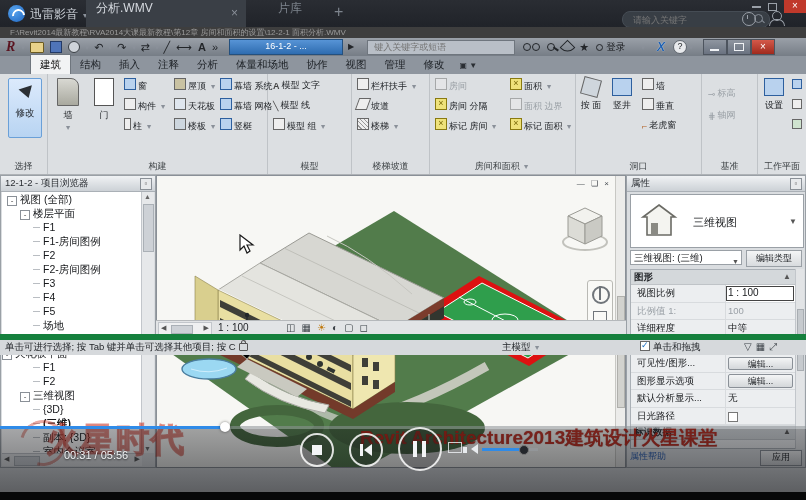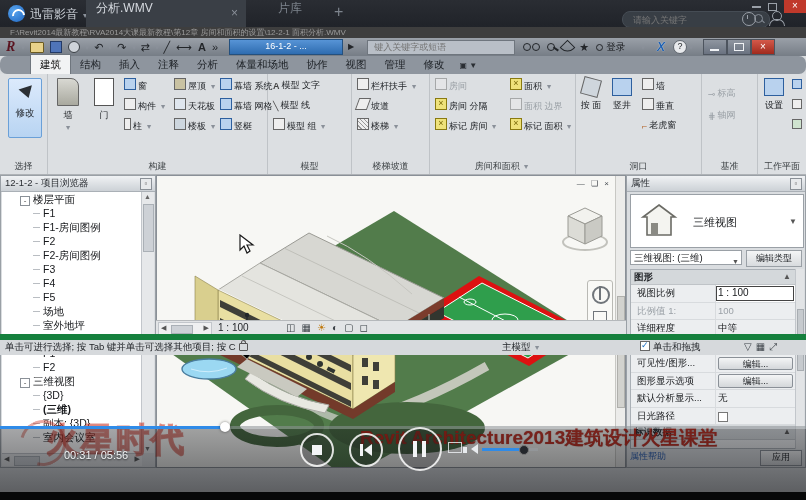--- a/index.html
+++ b/index.html
@@ -56,21 +56,21 @@
   .xchg{font-weight:bold;font-style:italic;color:#1d5fb0;font-size:12px;margin-left:10px;text-shadow:0 0 1px #fff;}
   .helpq{display:inline-block;width:12px;height:12px;border-radius:50%;background:#e8eaed;border:1px solid #5f666e;color:#23262a;
      font-size:9px;text-align:center;line-height:11px;margin-left:8px;}
   .rwin{display:flex;margin-left:8px;}
   .rwbtn{width:22px;height:14px;background:linear-gradient(#8f96a0,#6a7280);border:1px solid #4d545e;position:relative;}
   .rwbtn.close{background:linear-gradient(#d4594a,#a02a1d);}
   .rwbtn .g-min{position:absolute;left:6px;bottom:3px;width:9px;height:2px;background:#f0f2f5;}
   .rwbtn .g-max{position:absolute;left:6px;top:3px;width:8px;height:6px;border:1.4px solid #f0f2f5;}
   .rwbtn .g-x{position:absolute;left:0;top:0;width:100%;text-align:center;color:#fff;font-size:10px;line-height:13px;}
   
-  .rtabs{left:0;top:29px;width:806px;height:18px;background:#8e959e;display:flex;align-items:flex-end;padding-left:30px;box-sizing:border-box;border-radius:7px;}
+  .rtabs{left:0;top:29px;width:806px;height:18px;background:#8e959e;display:flex;align-items:flex-end;padding-left:30px;box-sizing:border-box;}
   .rtab{font-size:10.5px;color:#1d2126;padding:3px 9px 2px;cursor:default;}
   .rtab.active{background:#f2f3f4;color:#111;border:1px solid #6f767e;border-bottom:none;}
   .rtabctl{margin-left:6px;font-size:8px;color:#2a2e33;padding-bottom:4px;}
   
   .ribbon{left:0;top:47px;width:806px;height:100px;background:#dcdfe2;border-bottom:1px solid #aeb2b6;display:flex;}
   .rpanel{position:relative;height:100%;border-right:1px solid #bfc3c7;box-sizing:border-box;}
   .rpl{position:absolute;left:0;bottom:1px;width:100%;height:13px;font-size:9px;color:#3f4447;text-align:center;line-height:13px;}
   .bigbtn{position:absolute;top:2px;width:32px;height:64px;text-align:center;font-size:9px;color:#23262a;}
   .bigbtn .bic{display:block;margin:2px auto 3px;}
   .smallrow{position:absolute;height:15px;font-size:9px;color:#23262a;white-space:nowrap;line-height:15px;}
@@ -116,21 +116,21 @@
   .typesel .tcaret{position:absolute;right:6px;top:22px;font-size:8px;color:#555;}
   .instrow{position:absolute;left:3px;top:74px;width:172px;height:16px;}
   .instsel{position:absolute;left:0;top:0;width:112px;height:15px;background:#fff;border:1px solid #9aa0a6;font-size:9.5px;line-height:14px;padding:0 3px;box-sizing:border-box;color:#17191c;}
   .instsel .tcaret{position:absolute;right:2px;top:4px;font-size:7px;color:#555;}
   .edittype{position:absolute;right:0;top:0;width:54px;height:15px;background:linear-gradient(#f4f5f6,#d8dbde);border:1px solid #9aa0a6;
      font-size:9px;line-height:14px;text-align:center;color:#23262a;}
   .pgrid{position:absolute;left:3px;top:93px;width:164px;bottom:18px;background:#eceef0;border:1px solid #aab0b6;overflow:hidden;}
   .psec{height:14px;background:#d4d8db;border-bottom:1px solid #bfc3c7;font-size:9.5px;font-weight:bold;color:#23262a;line-height:14px;padding:0 3px;position:relative;}
   .psec .chev{position:absolute;right:4px;top:0;font-weight:normal;font-size:8px;color:#555;}
   .prow{height:16.5px;border-bottom:1px solid #d8dbde;font-size:9.5px;line-height:16px;display:flex;}
-  .plab{width:84px;padding-left:6px;color:#17191c;box-sizing:border-box;white-space:nowrap;overflow:hidden;}
+  .plab{width:94px;padding-left:6px;color:#17191c;box-sizing:border-box;white-space:nowrap;overflow:hidden;}
   .pval{flex:1;border-left:1px solid #d8dbde;padding:0 2px;position:relative;white-space:nowrap;overflow:hidden;color:#17191c;}
   .pval.input{background:#fff;outline:1.4px solid #444;outline-offset:-2px;font-size:10px;}
   .pbtn{position:absolute;left:2px;right:2px;top:1.5px;bottom:1.5px;background:linear-gradient(#f4f5f6,#d4d7da);border:1px solid #8a9097;
      font-size:9px;text-align:center;color:#23262a;line-height:12px;font-family:inherit;border-radius:2px;padding:0;}
   .pcheck{display:inline-block;width:8px;height:8px;border:1px solid #777;background:#fff;margin-top:4px;}
   .pvscroll{position:absolute;right:1px;top:93px;width:8px;bottom:18px;background:#e2e4e6;border-left:1px solid #c2c6cb;}
   .pvthumb{position:absolute;left:1px;top:40px;width:5px;height:60px;background:#c6cace;border:1px solid #a8adb2;}
   .propfoot{position:absolute;left:3px;bottom:2px;width:174px;height:15px;font-size:9px;}
   .phelp{position:absolute;left:0;top:0;color:#2a5db0;}
   .papply{position:absolute;right:2px;top:0;width:40px;height:14px;background:linear-gradient(#f4f5f6,#d4d7da);border:1px solid #8a9097;text-align:center;line-height:13px;color:#23262a;}
@@ -349,20 +349,21 @@
     </div>
 
     <div class="abs mainarea">
 
       <div class="abs palette browser">
         <div class="palhead">
           <span>12-1-2 - 项目浏览器</span>
           <span class="hx">▫</span>
         </div>
         <div class="treewrap" id="tree">
+            <div class="trow" style="padding-left: 5px;"><span class="texp">-</span><span>视图 (全部)</span></div>
             <div class="trow" style="padding-left: 18px;"><span class="texp">-</span><span>楼层平面</span></div>
             <div class="trow" style="padding-left: 31px;"><span class="tdash"></span><span>F1</span></div>
             <div class="trow" style="padding-left: 31px;"><span class="tdash"></span><span>F1-房间图例</span></div>
             <div class="trow" style="padding-left: 31px;"><span class="tdash"></span><span>F2</span></div>
             <div class="trow" style="padding-left: 31px;"><span class="tdash"></span><span>F2-房间图例</span></div>
             <div class="trow" style="padding-left: 31px;"><span class="tdash"></span><span>F3</span></div>
             <div class="trow" style="padding-left: 31px;"><span class="tdash"></span><span>F4</span></div>
             <div class="trow" style="padding-left: 31px;"><span class="tdash"></span><span>F5</span></div>
             <div class="trow" style="padding-left: 31px;"><span class="tdash"></span><span>场地</span></div>
             <div class="trow" style="padding-left: 31px;"><span class="tdash"></span><span>室外地坪</span></div>

